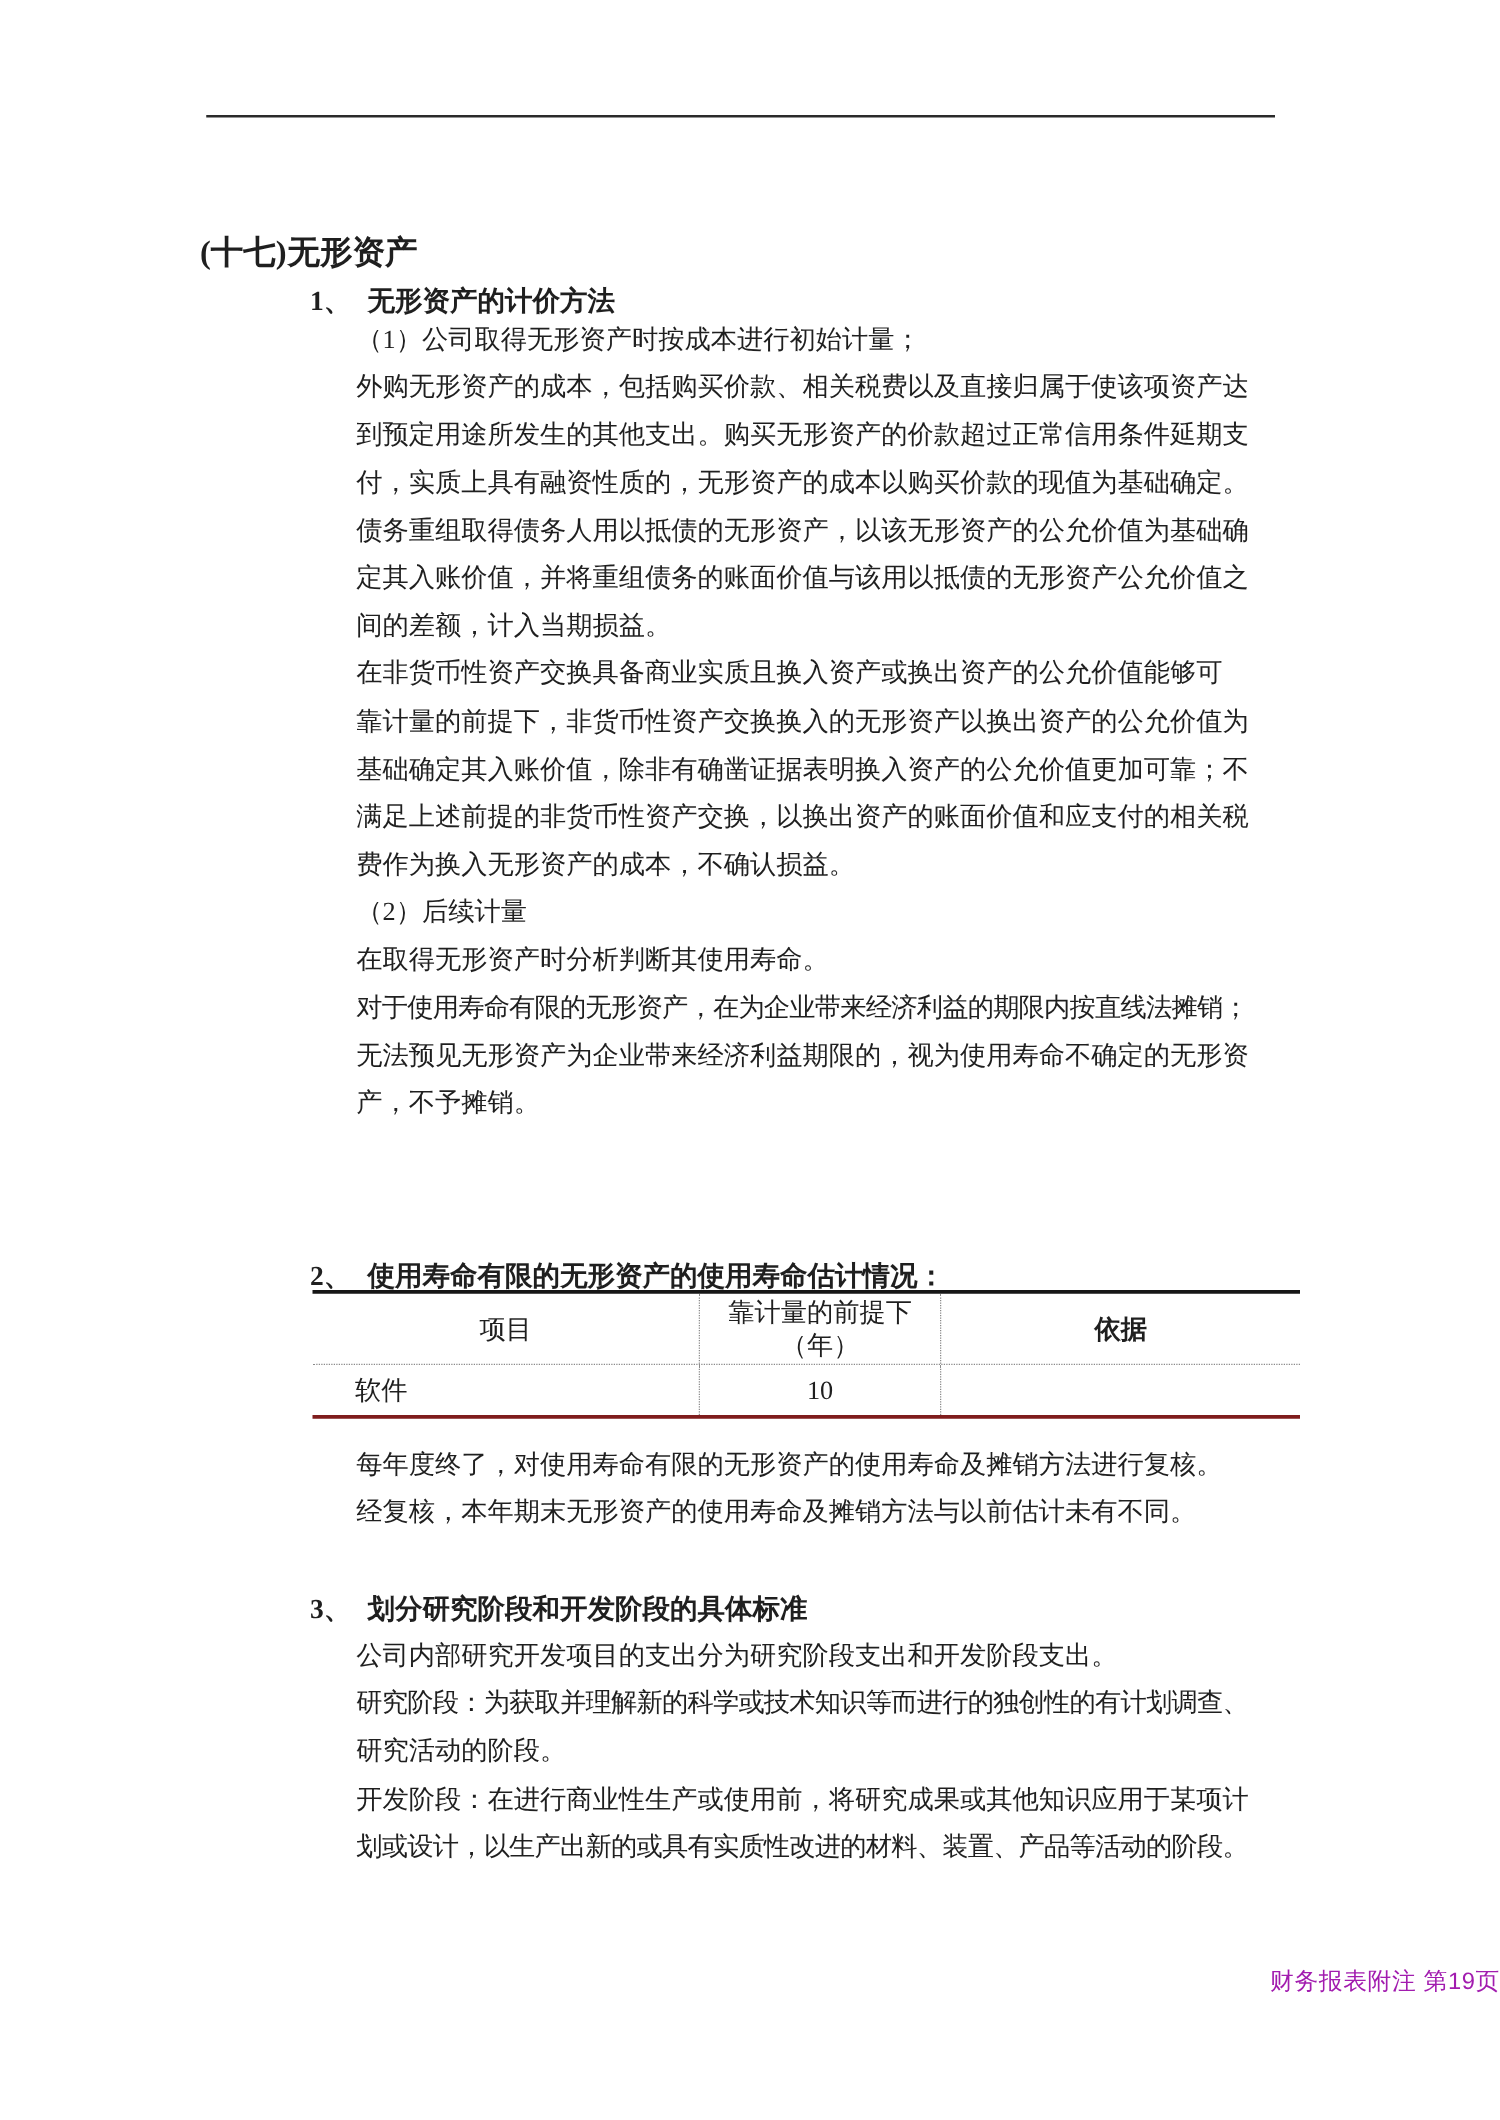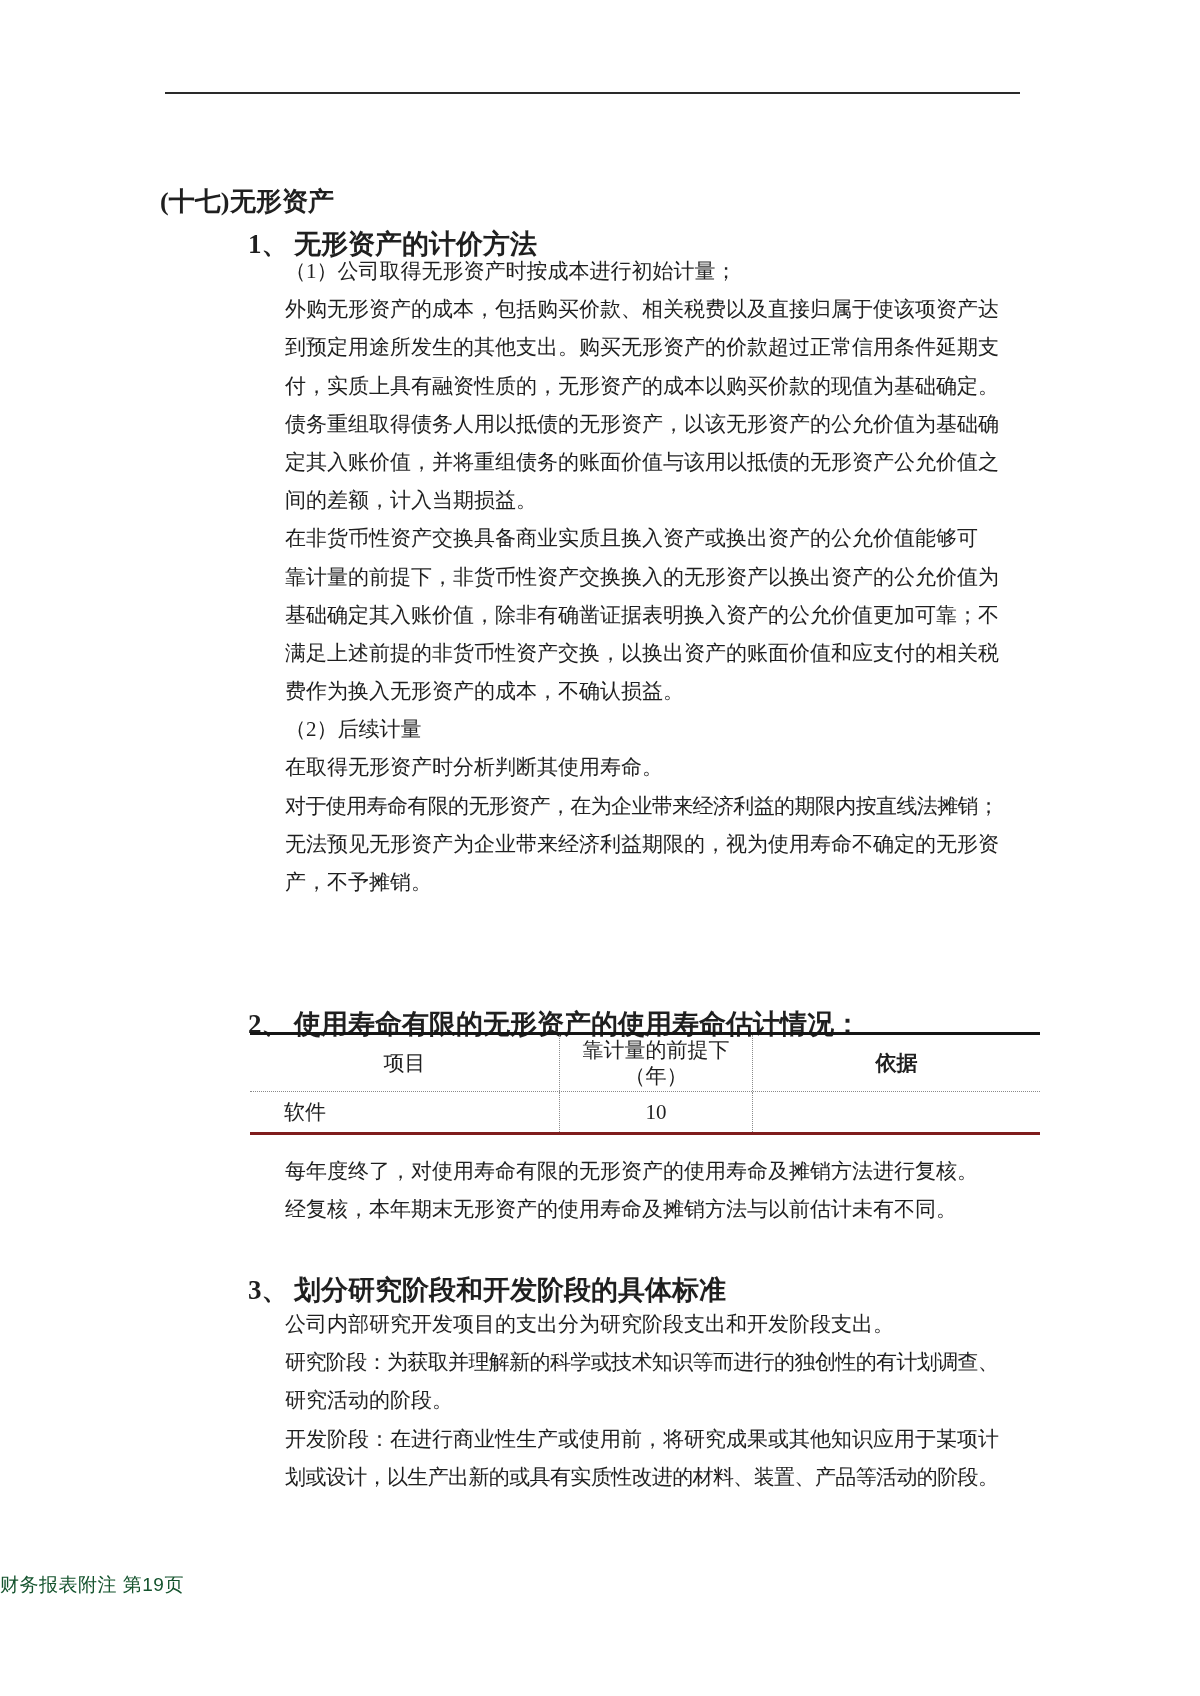--- a/index.html
+++ b/index.html
@@ -16,21 +16,21 @@
     position:absolute;left:165px;top:92px;
     width:855px;height:2px;background:#2a2a2a;
   }
   .h1{
     position:absolute;left:160px;top:184px;
     font-size:26px;font-weight:bold;white-space:nowrap;
   }
   .h1 .num{display:inline-block;width:70px;}
   .sub{
     position:absolute;left:248px;
-    font-size:27px;font-weight:bold;white-space:nowrap;
+    font-size:22px;font-weight:bold;white-space:nowrap;
   }
   .sub .num{display:inline-block;width:46px;}
   .sub1{top:226px;}
   .sub2{top:1006px;}
   .sub3{top:1272px;}
   .body{position:absolute;left:285px;width:735px;}
   .body1{top:252px;}
   .body2{top:1152px;}
   .body3{top:1305px;}
   .line{
@@ -46,23 +46,23 @@
   .trow{display:flex;align-items:stretch;}
   .trow.header{height:56px;}
   .trow.datarow{height:40px;border-top:1px dotted #8a8a8a;}
   .tc{box-sizing:border-box;display:flex;align-items:center;justify-content:center;}
   .tc1{width:310px;border-right:1px dotted #8a8a8a;}
   .tc2{width:193px;border-right:1px dotted #8a8a8a;flex-direction:column;line-height:26px;}
   .tc3{width:287px;font-weight:bold;}
   .datarow .tc1{justify-content:flex-start;padding-left:34px;}
   .footer{
     position:absolute;left:0;right:0;top:1572px;
-    text-align:left;
+    text-align:right;
     font-family:"Liberation Sans","DejaVu Sans",sans-serif;
-    font-size:19px;color:#14532d;letter-spacing:0.5px;
+    font-size:19px;color:#a21caf;letter-spacing:0.5px;
   }
 </style>
 </head>
 <body>
 
 <div class="page">
 
   <div class="rule"></div>
 
   <div class="h1">

